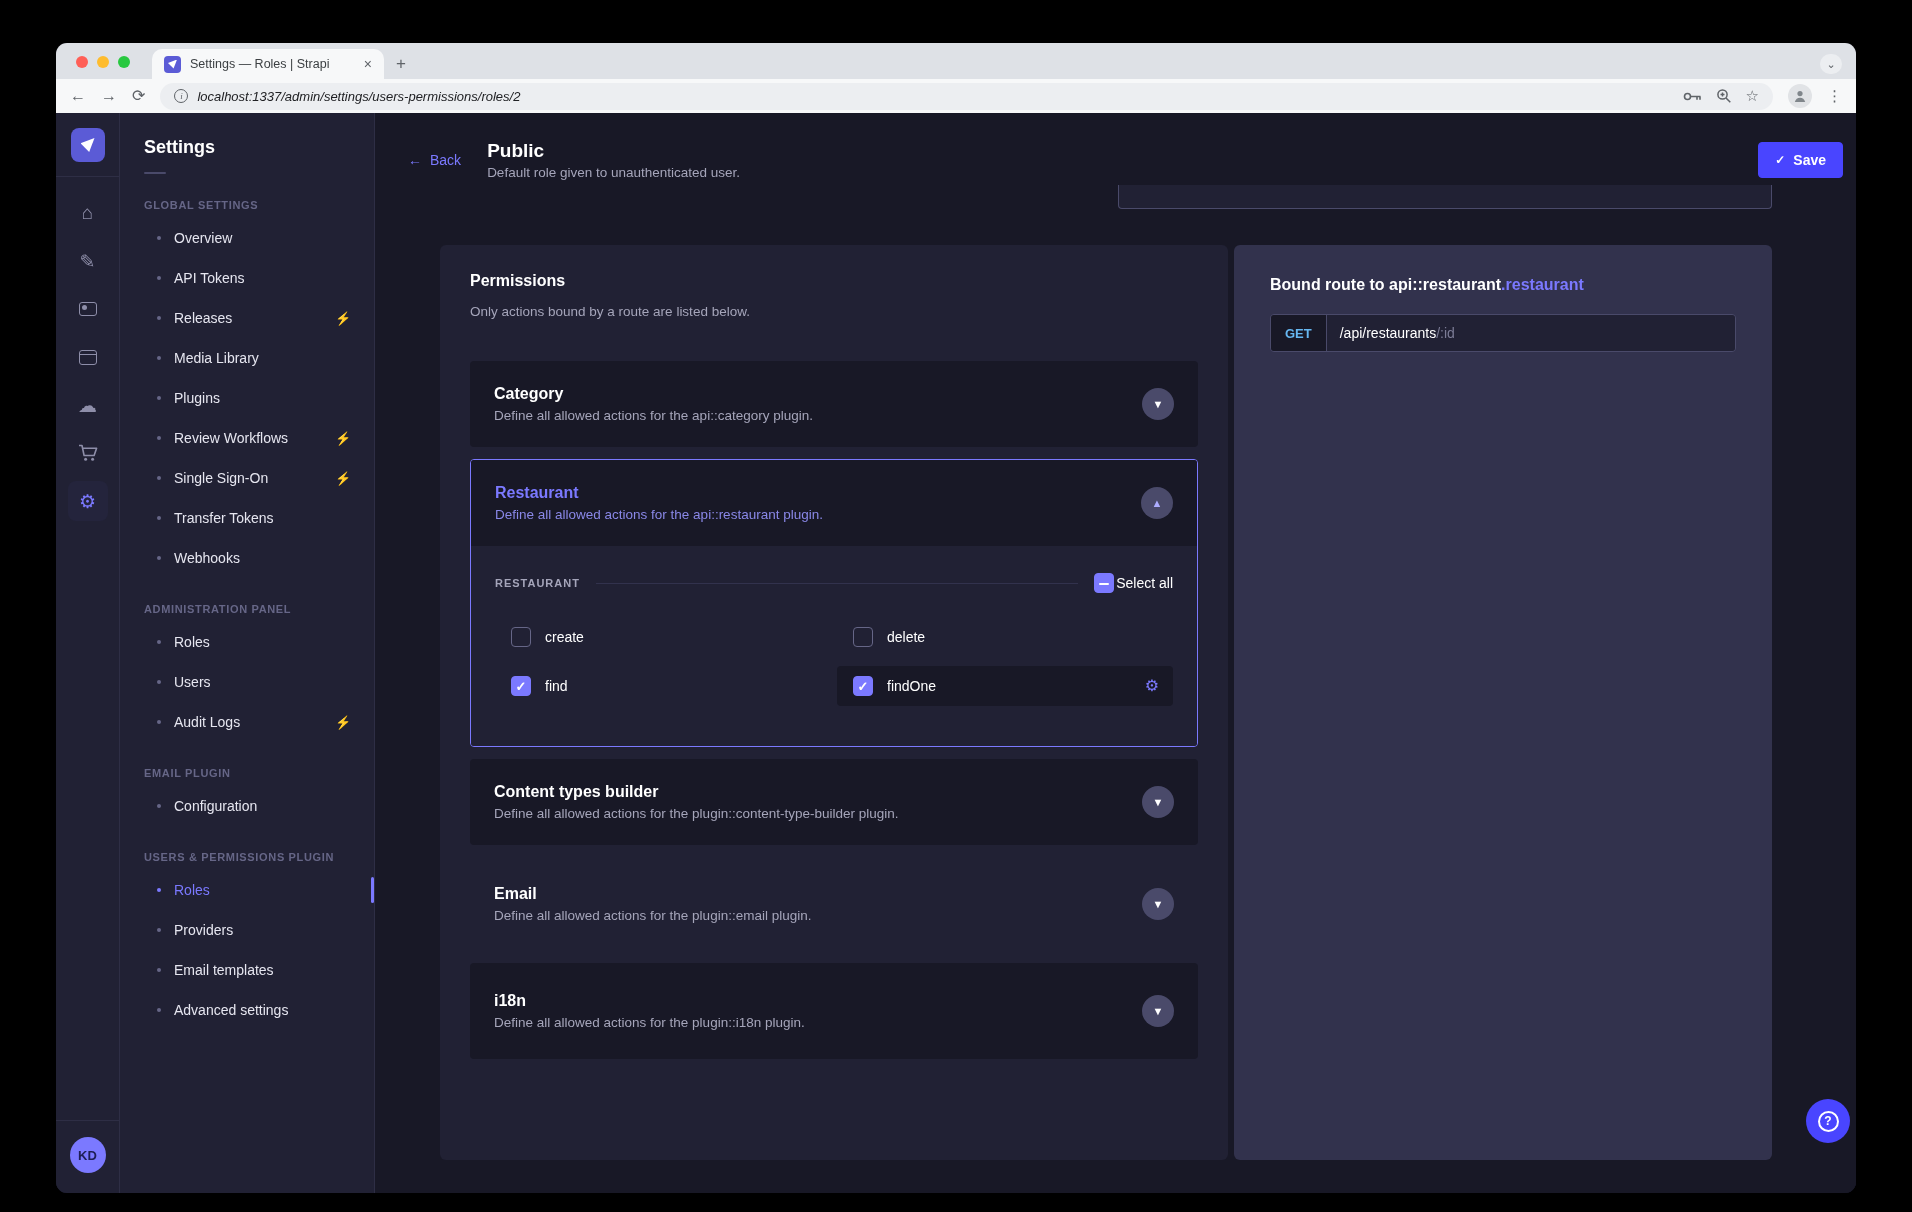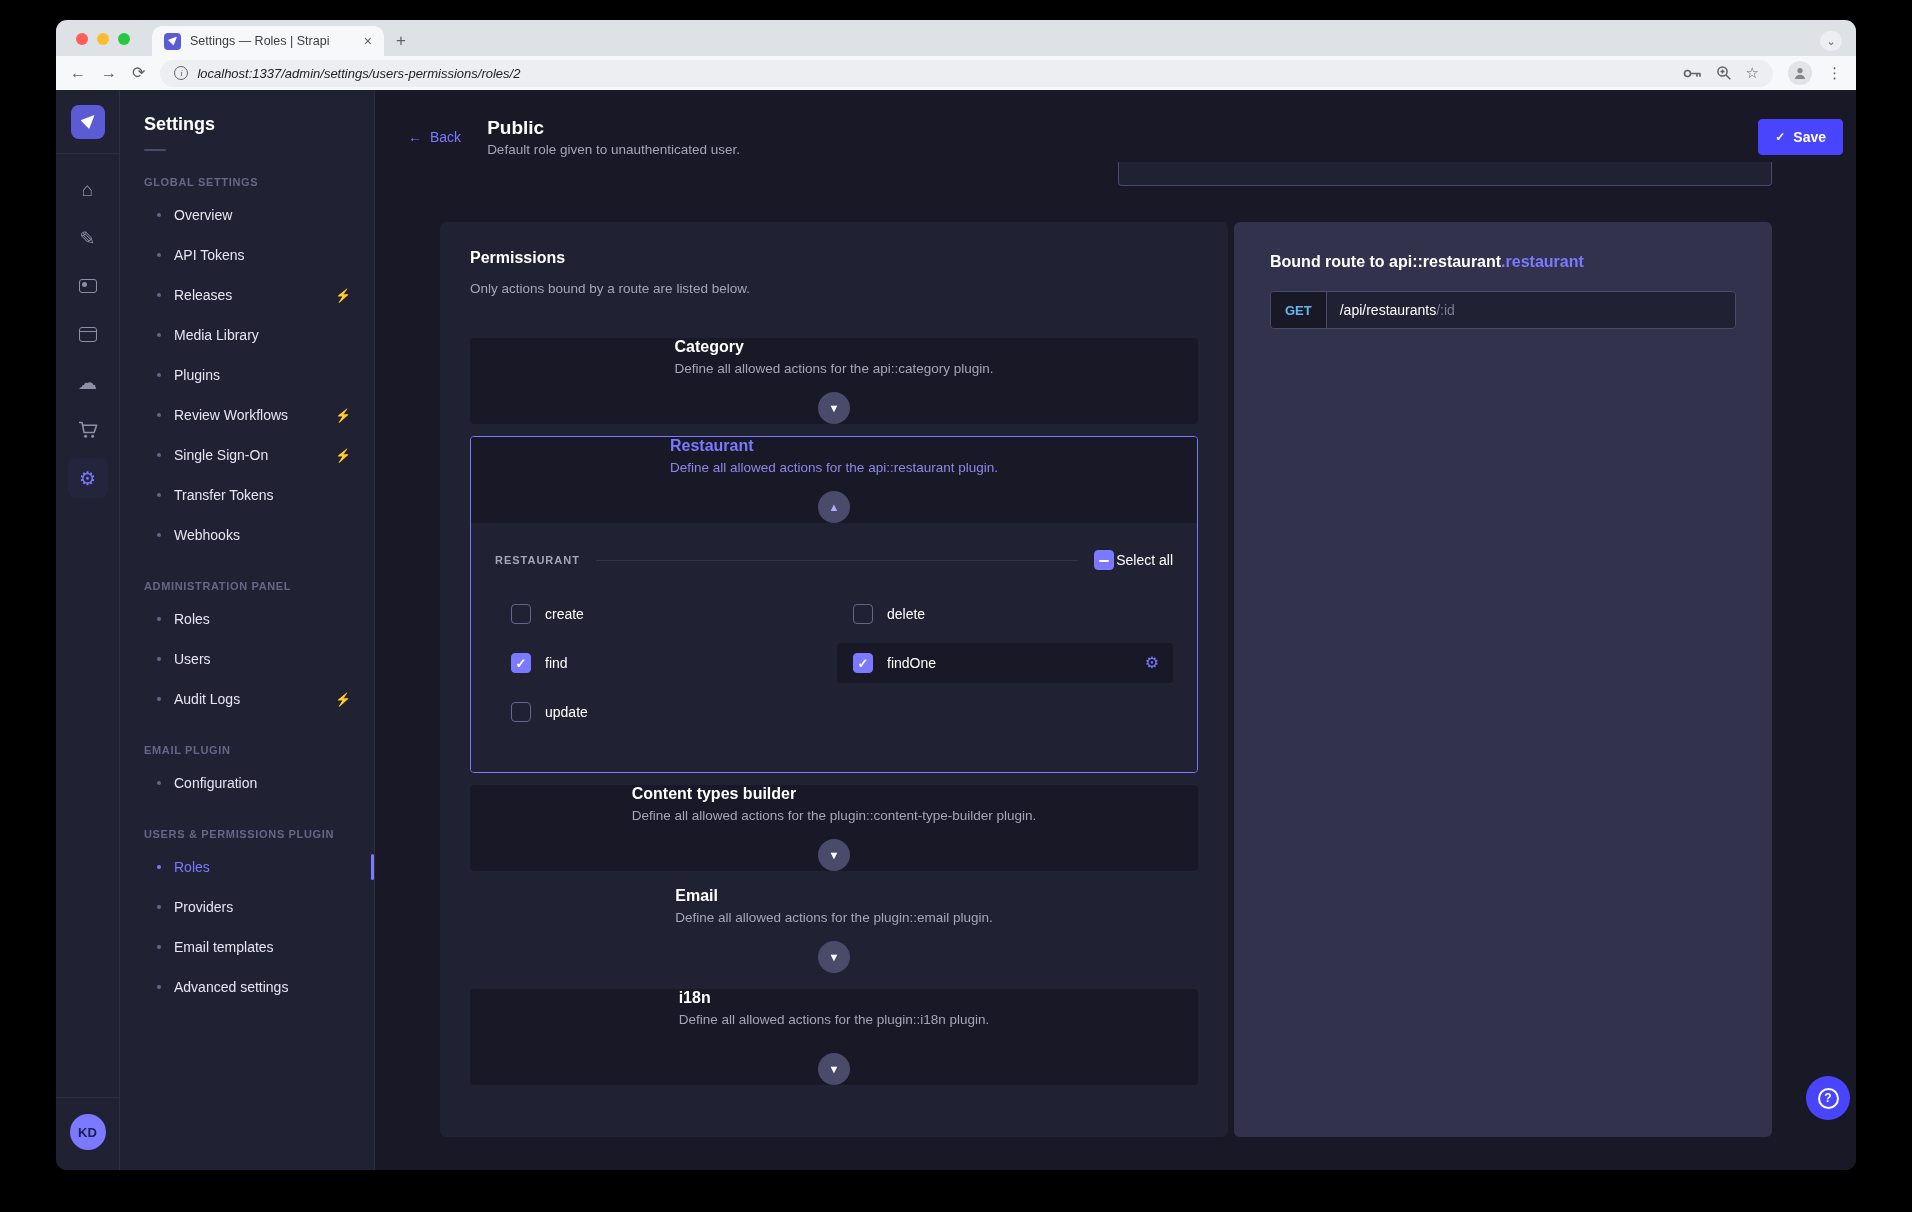--- a/index.html
+++ b/index.html
@@ -1,18 +1,18 @@
 <!DOCTYPE html>
 <html><head>
 <meta charset="utf-8">
 <style>
   * { margin:0; padding:0; box-sizing:border-box; }
   html,body { width:1912px; height:1212px; background:#000; font-family:"Liberation Sans", sans-serif; overflow:hidden; }
 
-  .window { position:absolute; left:56px; top:20px; width:1800px; height:1150px; border-radius:11px; overflow:hidden; background:#181826; box-shadow:0 24px 70px rgba(0,0,0,.7); }
+  .window { position:absolute; left:56px; top:43px; width:1800px; height:1150px; border-radius:11px; overflow:hidden; background:#181826; box-shadow:0 24px 70px rgba(0,0,0,.7); }
 
   
   .tabstrip { height:36px; background:#dee1e6; position:relative; display:flex; align-items:flex-end; }
   .lights { position:absolute; left:20px; top:13px; display:flex; gap:9px; }
   .light { width:12px; height:12px; border-radius:50%; }
   .tab { margin-left:96px; width:232px; height:30px; background:#f7f8f9; border-radius:10px 10px 0 0; display:flex; align-items:center; padding:0 10px 0 12px; gap:9px; }
   .favicon { width:17px; height:17px; border-radius:4px; background:#5b5bd6; display:flex; align-items:center; justify-content:center; flex:none; }
   .favicon .tri { width:9px; height:9px; background:#fff; clip-path:polygon(0 38%, 100% 0, 62% 100%); }
   .tab-title { flex:1; font-size:12.5px; color:#3c4043; white-space:nowrap; overflow:hidden; }
   .tab-close { color:#5f6368; font-size:14px; line-height:1; padding:2px; }
@@ -67,21 +67,21 @@
   .page-subtitle { margin-top:3px; font-size:13.5px; color:#a5a5ba; }
   .save-btn { margin-left:auto; z-index:1; height:36px; padding:0 16px; border-radius:4px; background:#4945ff; border:1px solid #4945ff; color:#fff; font-size:14px; font-weight:600; display:flex; align-items:center; gap:8px; }
   .save-check { font-size:12px; }
 
   .content { flex:1; display:flex; gap:6px; padding:38px 84px 33px 65px; overflow:hidden; }
 
   .perm-panel { width:788px; flex:none; background:#212134; border-radius:6px; padding:27px 30px 34px; }
   .perm-title { font-size:16px; font-weight:600; color:#fff; }
   .perm-subtitle { margin-top:14px; font-size:13.5px; color:#a5a5ba; }
   .acc-list { margin-top:42px; }
-  .acc-row { height:86px; border-radius:4px; display:flex; align-items:center; padding:0 24px;flex-direction:column; }
+  .acc-row { height:86px; border-radius:4px; display:flex; align-items:center; padding:9px 24px; }
   .acc-row.dark { background:#181826; }
   .acc-texts { flex:1; }
   .acc-title { font-size:16px; font-weight:600; color:#fff; }
   .acc-desc { margin-top:5px; font-size:13.5px; color:#a5a5ba; }
   .caret-btn { width:32px; height:32px; border-radius:50%; background:#4a4a6a; color:#fff; font-size:11px; display:flex; align-items:center; justify-content:center; flex:none; }
   .acc-gap { height:12px; }
 
   .restaurant-card { border:1px solid #7b79ff; border-radius:4px; overflow:hidden; }
   .restaurant-card .acc-row { background:#181826; border-radius:0; }
   .restaurant-card .acc-title { color:#7b79ff; }
@@ -422,25 +422,20 @@
                     <div class="action-cell">
                       <span class="cb checked"></span>
                       <span>find</span>
 
                     </div>
                     <div class="action-cell selected">
                       <span class="cb checked"></span>
                       <span>findOne</span>
                       <span class="gear-sm">⚙</span>
                     </div>
-                    <div class="action-cell">
-                      <span class="cb"></span>
-                      <span>update</span>
-
-                    </div>
                   </div>
               </div>
             </div>
             <div class="acc-gap"></div>
 
             <div class="acc-row dark">
               <div class="acc-texts">
                 <div class="acc-title">Content types builder</div>
                 <div class="acc-desc">Define all allowed actions for the plugin::content-type-builder plugin.</div>
               </div>

